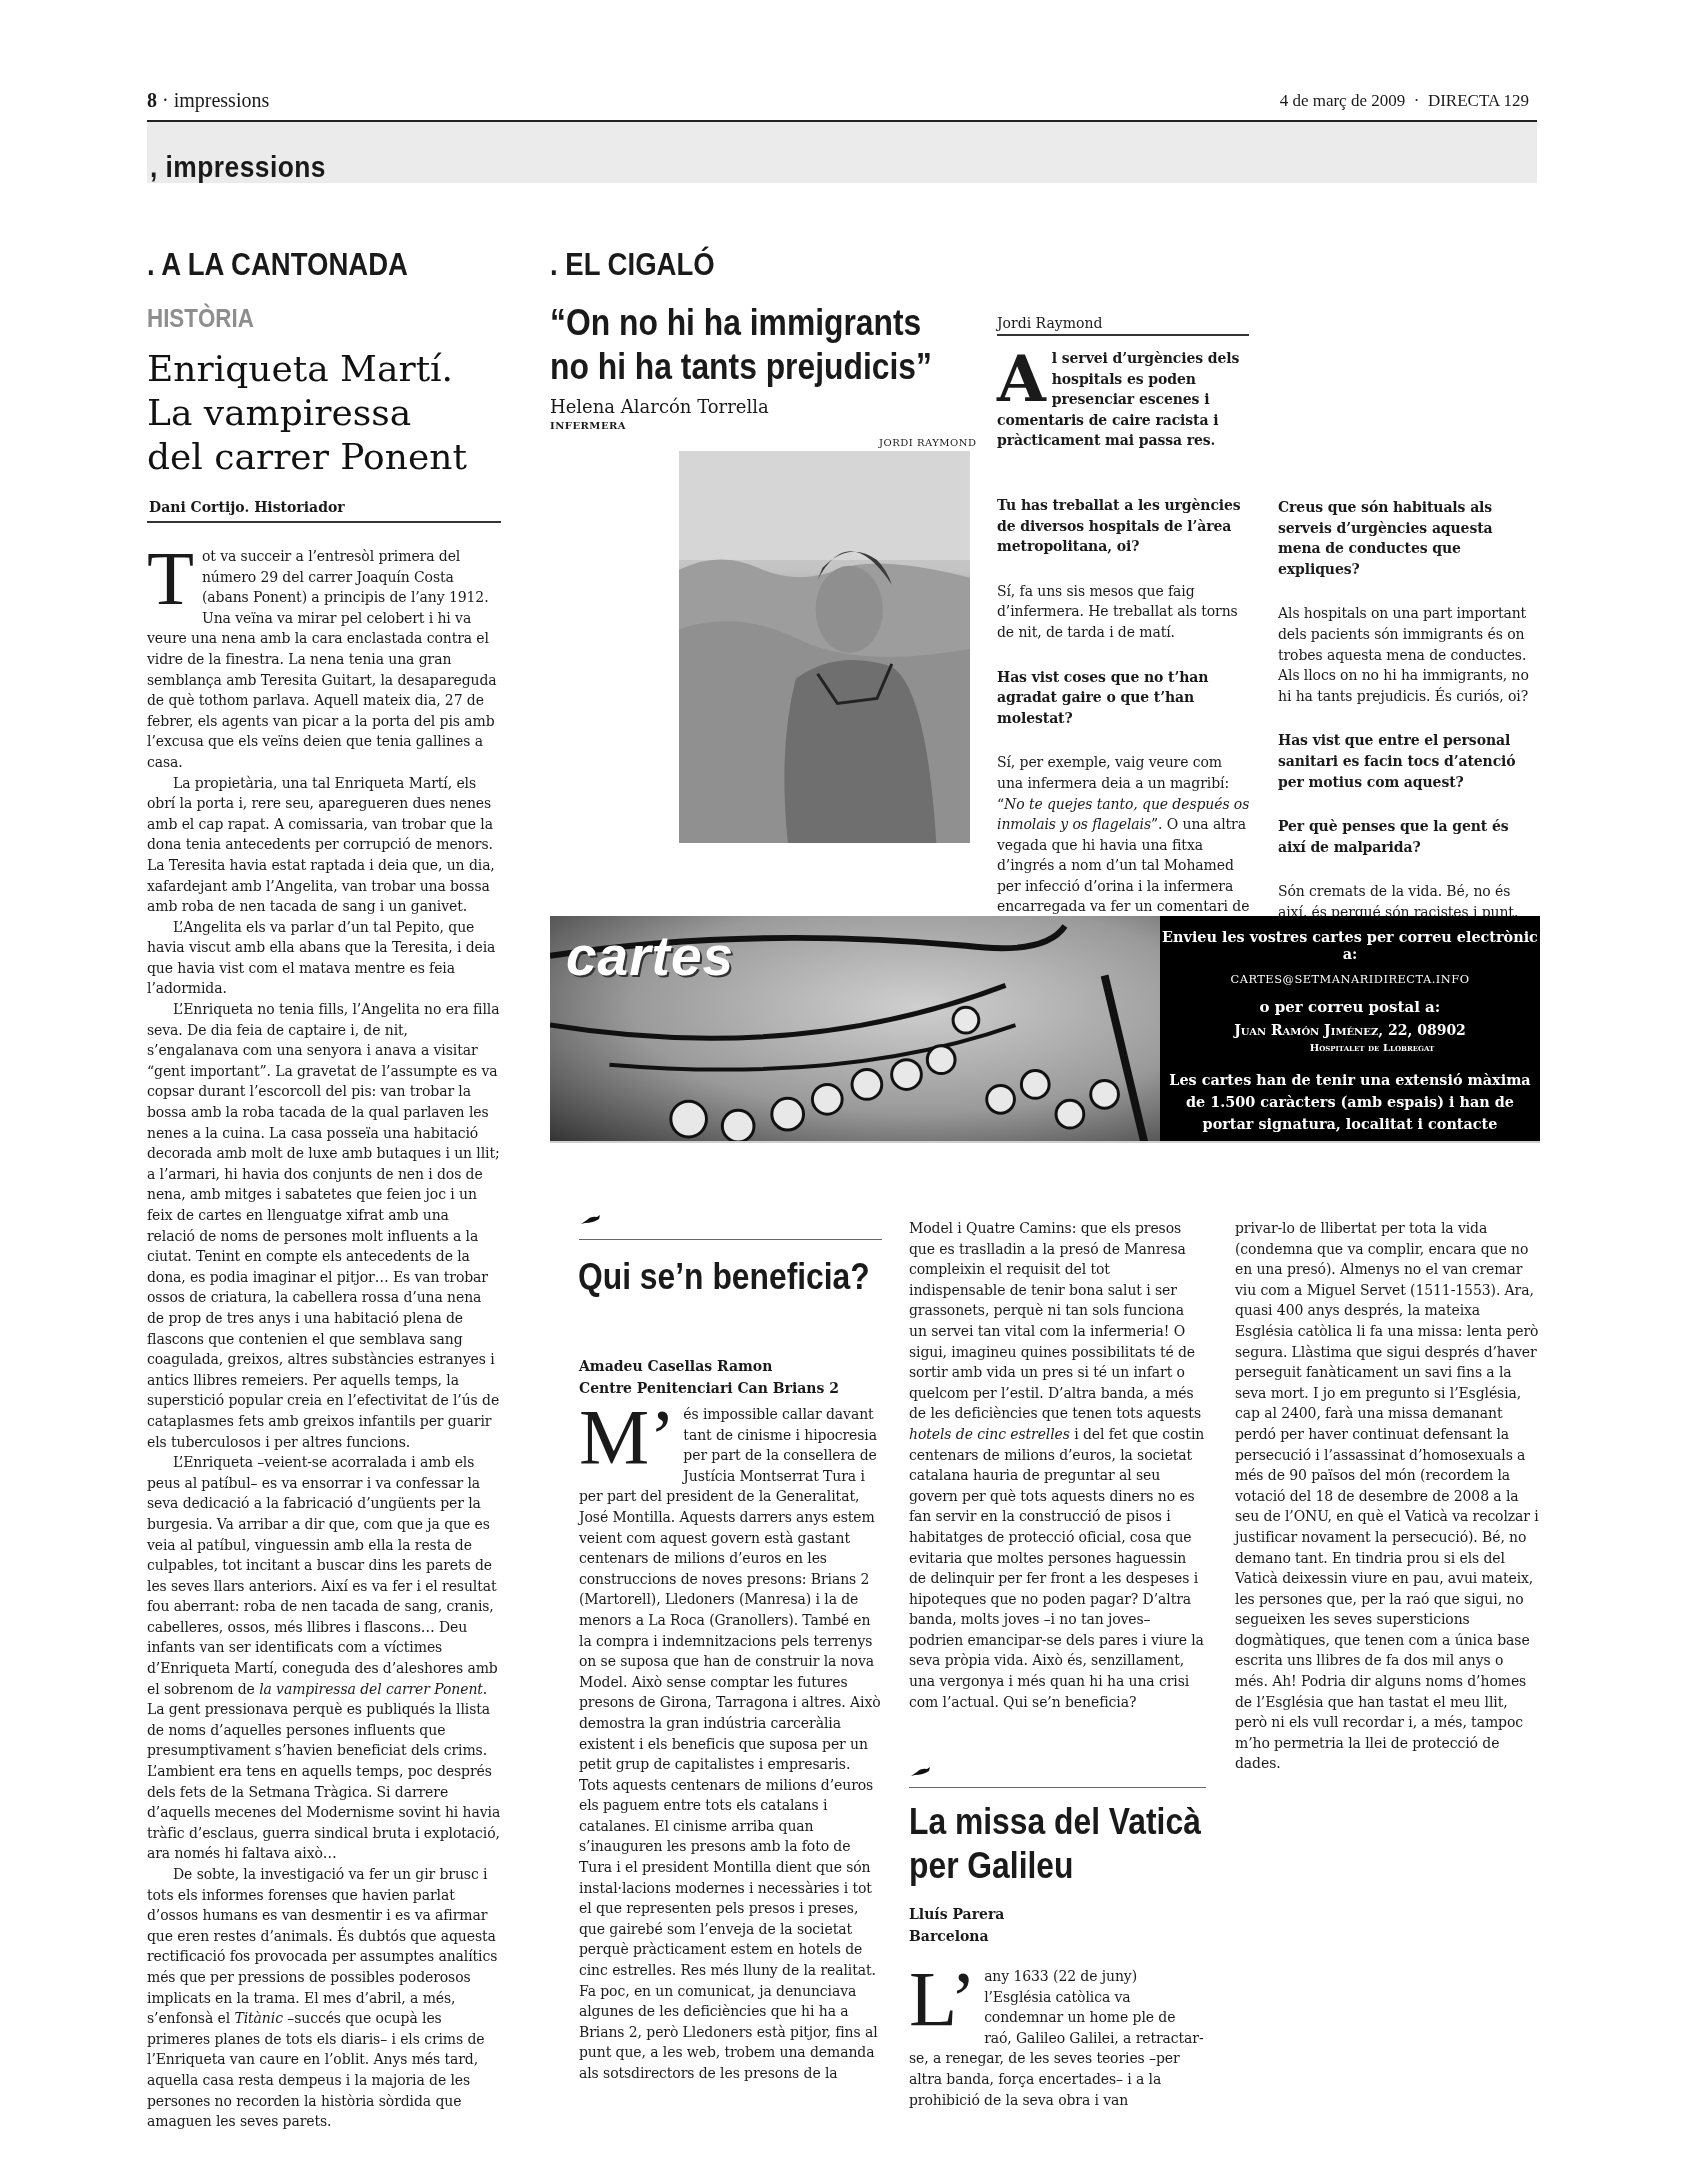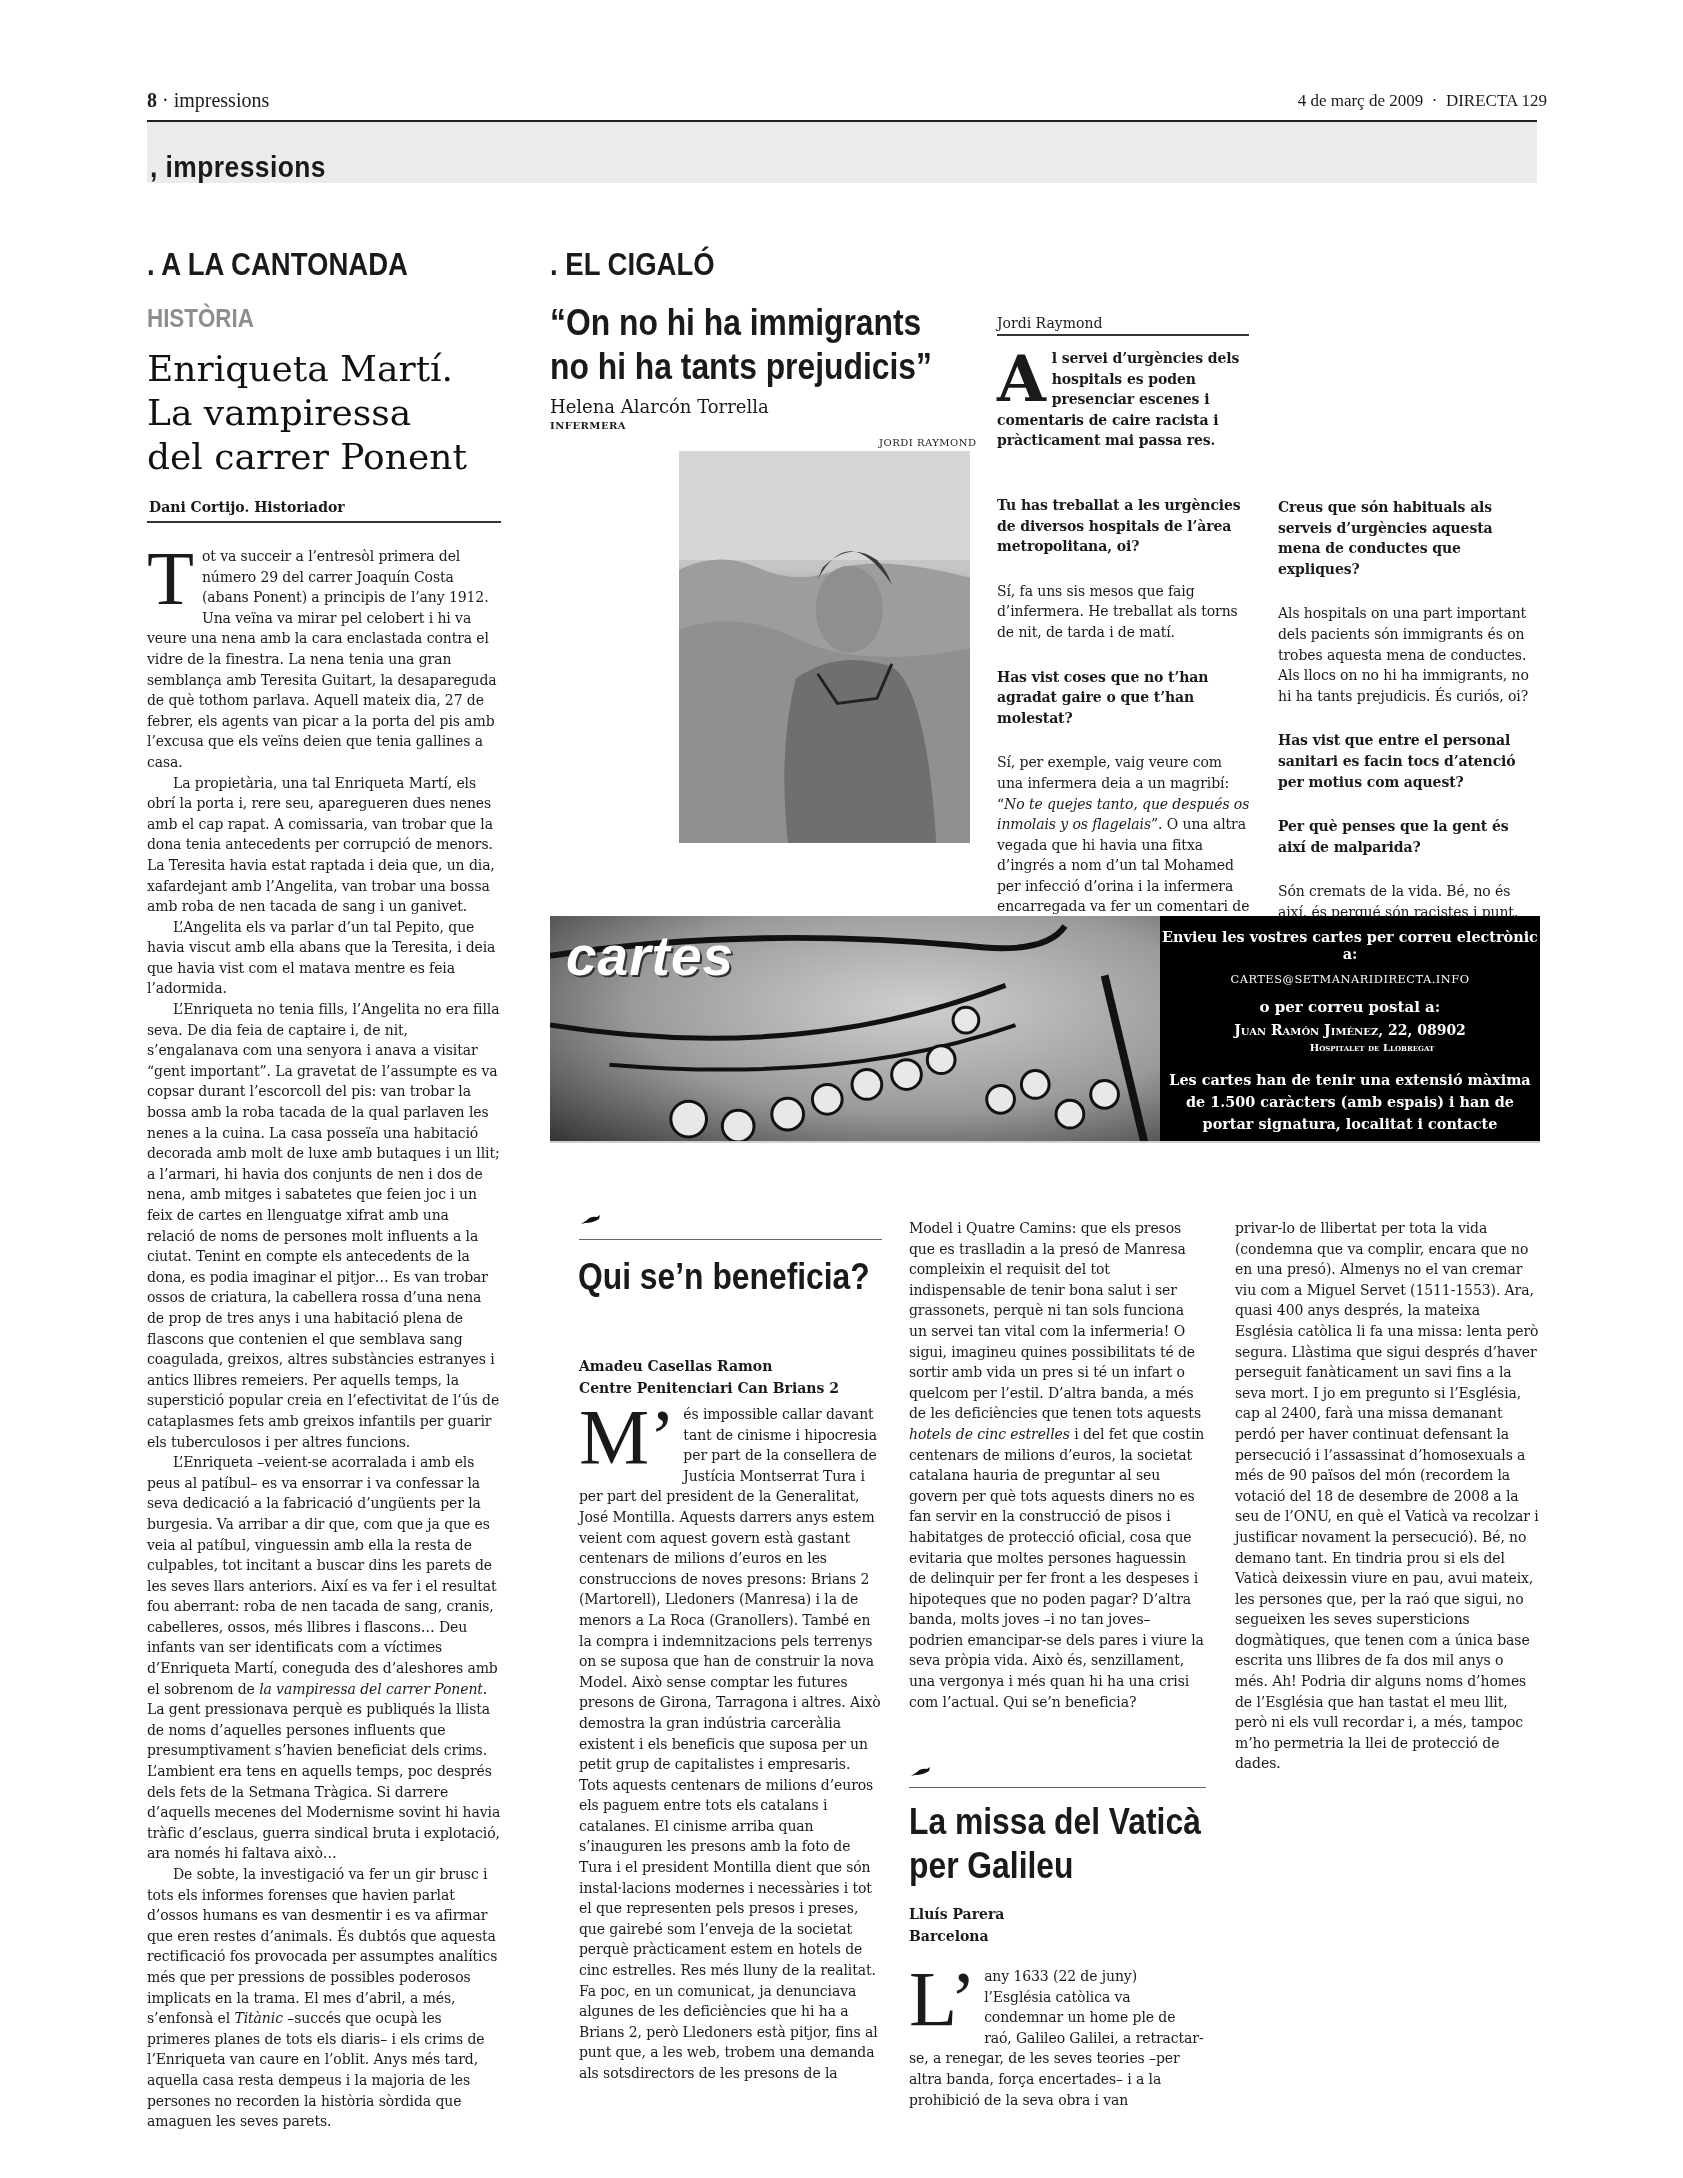--- a/index.html
+++ b/index.html
@@ -3,21 +3,21 @@
 <meta charset="utf-8">
 <style>
   * { box-sizing: border-box; margin: 0; padding: 0; }
   html, body { width: 1683px; height: 2178px; background: #ffffff; }
   body { position: relative; font-family: "DejaVu Serif", serif; color: #1a1a1a; overflow: hidden; }
   .abs { position: absolute; }
 
   
   .folio { left: 147px; top: 89px; font-size: 20px; font-family: "Liberation Serif", serif; }
   .folio b { font-weight: bold; }
-  .issue { right: 136px; top: 91px; font-size: 17px; font-family: "Liberation Serif", serif; }
+  .issue { right: 154px; top: 91px; font-size: 17px; font-family: "Liberation Serif", serif; }
   .rule-top { left: 147px; top: 120px; width: 1390px; height: 2px; background: #222; }
   .band { left: 147px; top: 122px; width: 1390px; height: 61px; background: #ebebeb; }
   .band-title { left: 150px; top: 150px; font-family: "Liberation Sans", sans-serif; font-weight: bold; font-size: 30px; transform: scaleX(0.88); transform-origin: left; letter-spacing: 0.5px; }
 
   
   .kicker { font-family: "Liberation Sans", sans-serif; font-weight: bold; font-size: 32px; transform: scaleX(0.86); transform-origin: left; white-space: nowrap; }
   .subkicker { font-family: "Liberation Sans", sans-serif; font-weight: bold; font-size: 26px; color: #8e8e8e; transform: scaleX(0.86); transform-origin: left; }
   .serif-head { font-family: "DejaVu Serif", serif; font-size: 36px; line-height: 44px; color: #111; }
   .byline { font-size: 14px; font-weight: bold; font-family: "DejaVu Serif", serif; }
   .hr { height: 2px; background: #333; }

